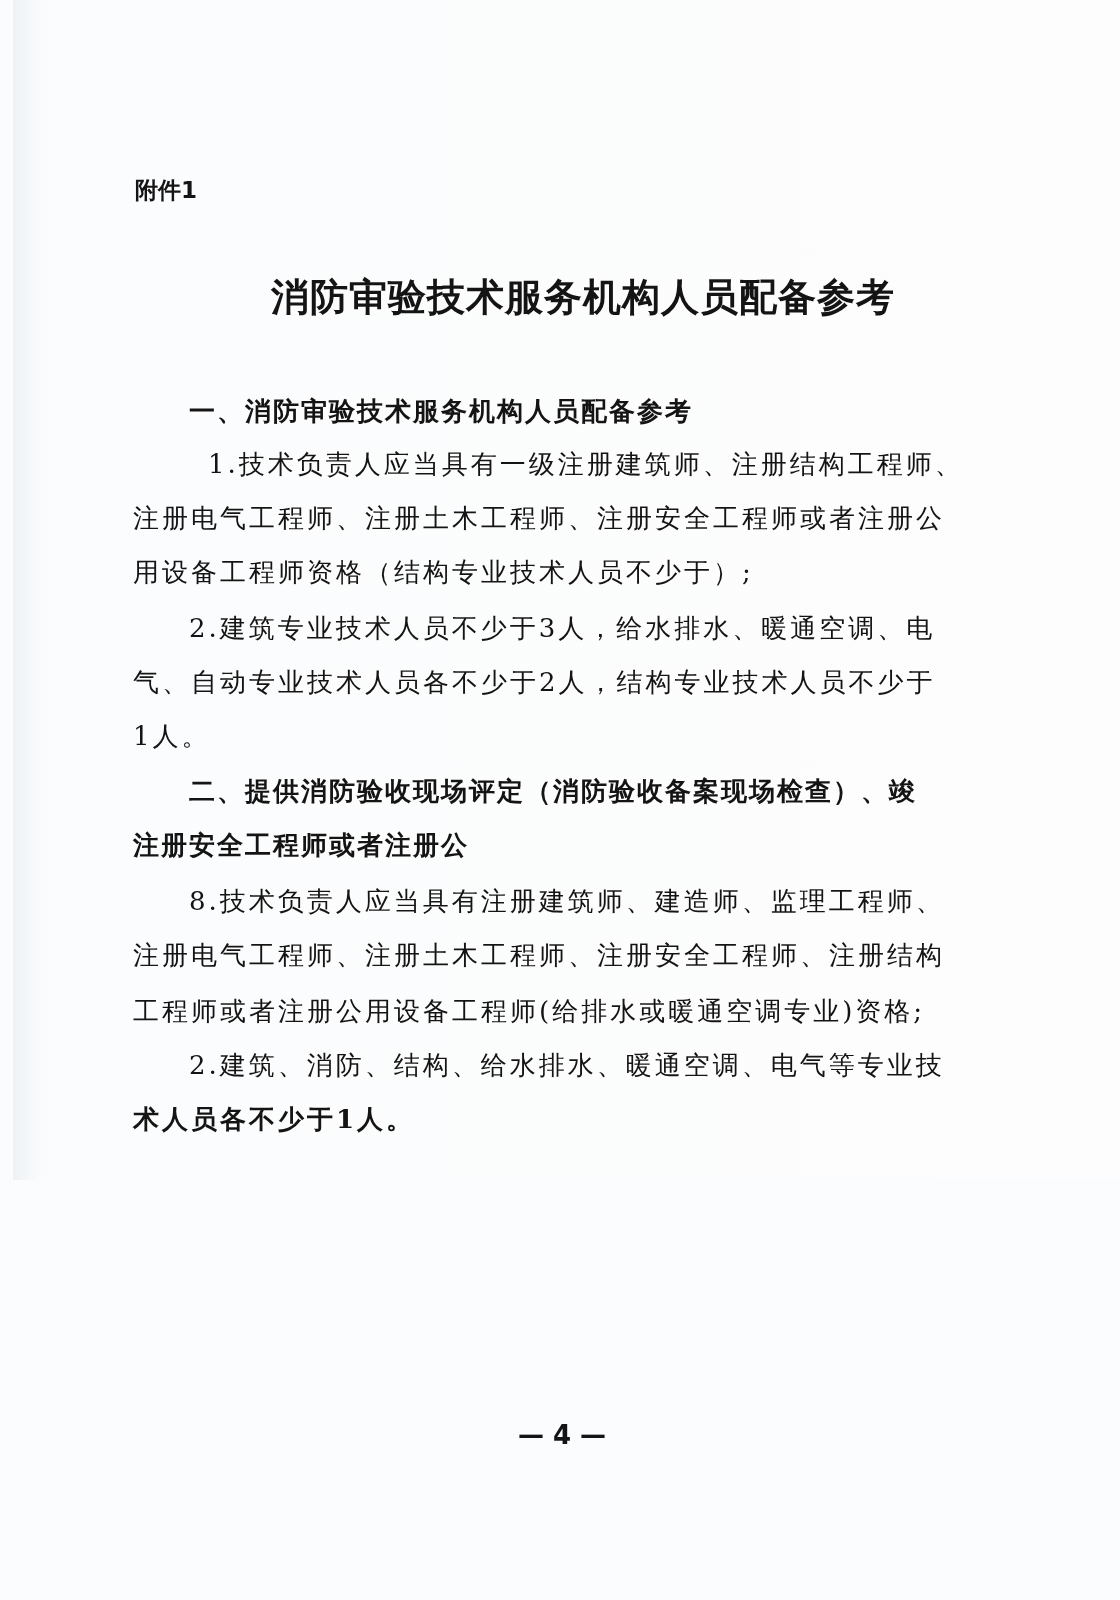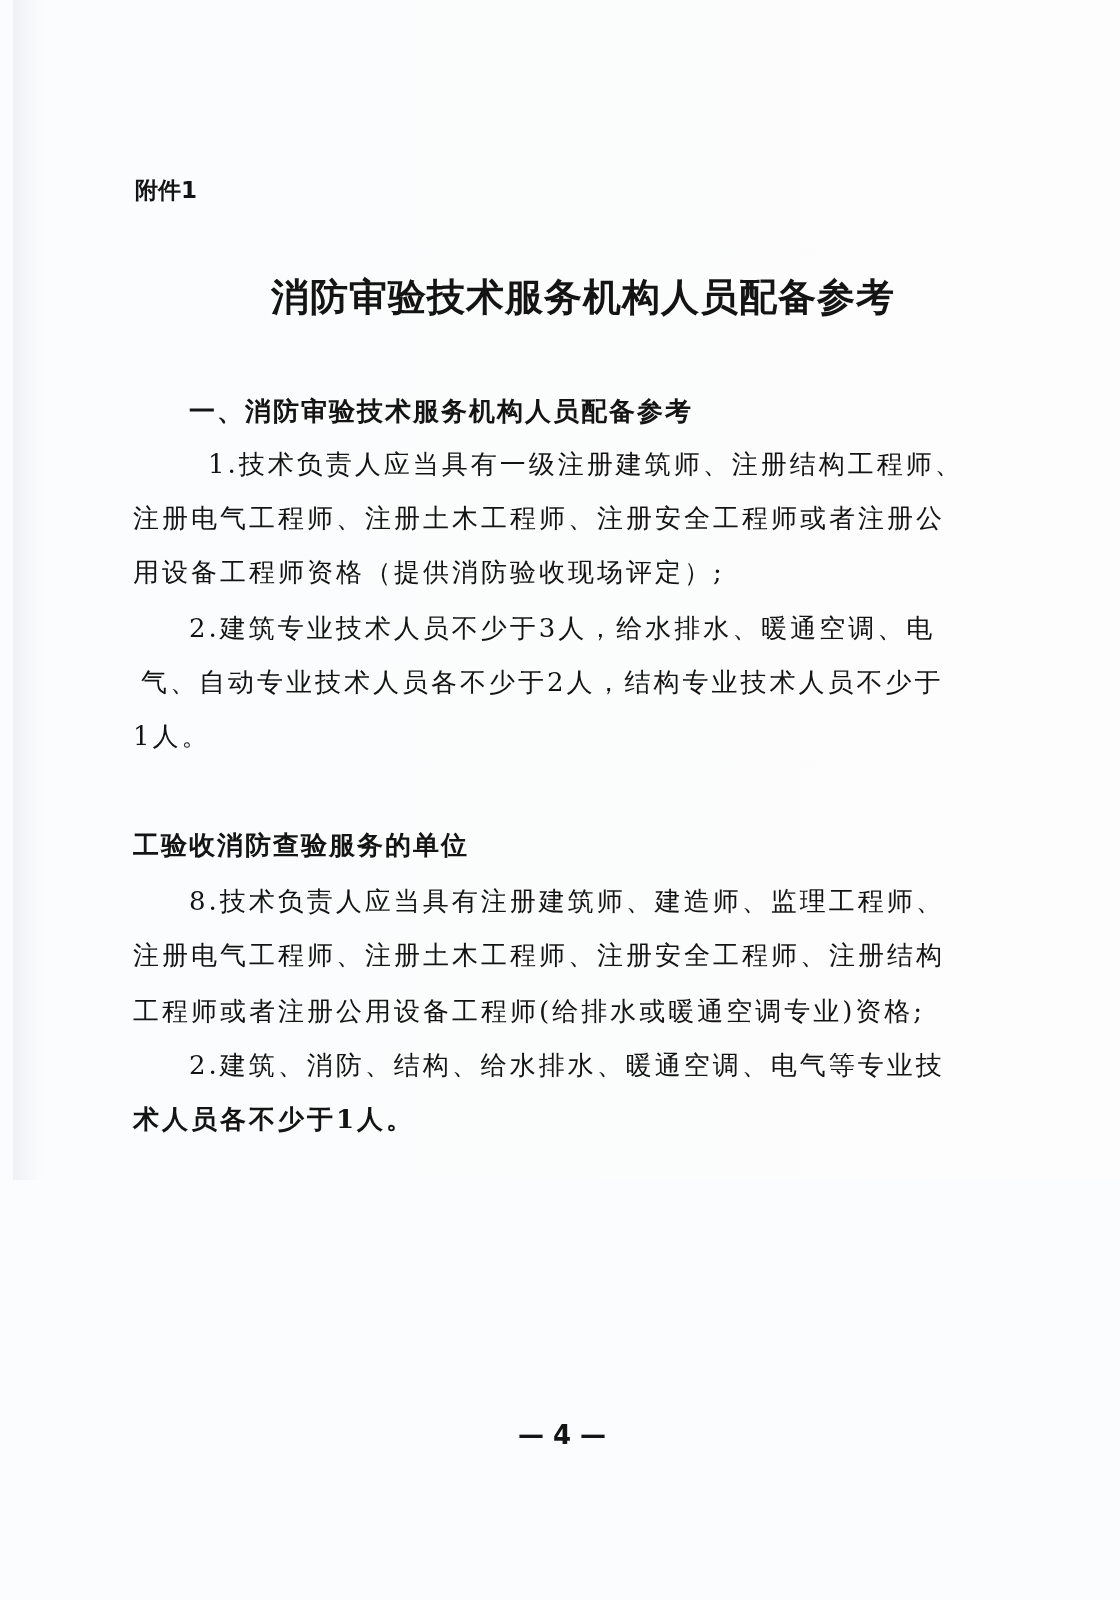--- a/index.html
+++ b/index.html
@@ -50,27 +50,28 @@
 <div class="page">
 
   <div class="attachment-label">附件1</div>
 
   <div class="doc-title">消防审验技术服务机构人员配备参考</div>
 
   <div class="line heading" style="top:395px; left:176px;">一、消防审验技术服务机构人员配备参考</div>
 
   <div class="line" style="top:448px; left:176px;margin-left:19px;">1.技术负责人应当具有一级注册建筑师、注册结构工程师、</div>
   <div class="line" style="top:502px;">注册电气工程师、注册土木工程师、注册安全工程师或者注册公</div>
-  <div class="line" style="top:556px;">用设备工程师资格（提供消防验收现场评定）;</div>
+  <div class="line" style="top:556px;">用设备工程师资格（结构专业技术人员不少于）;</div>
 
   <div class="line" style="top:612px; left:176px;">2.建筑专业技术人员不少于3人，给水排水、暖通空调、电</div>
-  <div class="line" style="top:666px;margin-left:8px;">气、自动专业技术人员各不少于2人，结构专业技术人员不少于</div>
+  <div class="line" style="top:666px;">气、自动专业技术人员各不少于2人，结构专业技术人员不少于</div>
   <div class="line" style="top:720px;text-align:right;">1人。</div>
 
-  <div class="line heading" style="top:829px;">工验收消防查验服务的单位</div>
+  <div class="line heading" style="top:775px; left:176px;">二、提供消防验收现场评定（消防验收备案现场检查）、竣</div>
+  <div class="line heading" style="top:829px;">注册安全工程师或者注册公</div>
 
   <div class="line" style="top:885px; left:176px;">8.技术负责人应当具有注册建筑师、建造师、监理工程师、</div>
   <div class="line" style="top:939px;">注册电气工程师、注册土木工程师、注册安全工程师、注册结构</div>
   <div class="line" style="top:995px;">工程师或者注册公用设备工程师(给排水或暖通空调专业)资格;</div>
 
   <div class="line" style="top:1049px; left:176px;">2.建筑、消防、结构、给水排水、暖通空调、电气等专业技</div>
   <div class="line" style="top:1103px;font-weight:bold;">术人员各不少于1人。</div>
 
   <div class="page-number">— 4 —</div>
 </div>

